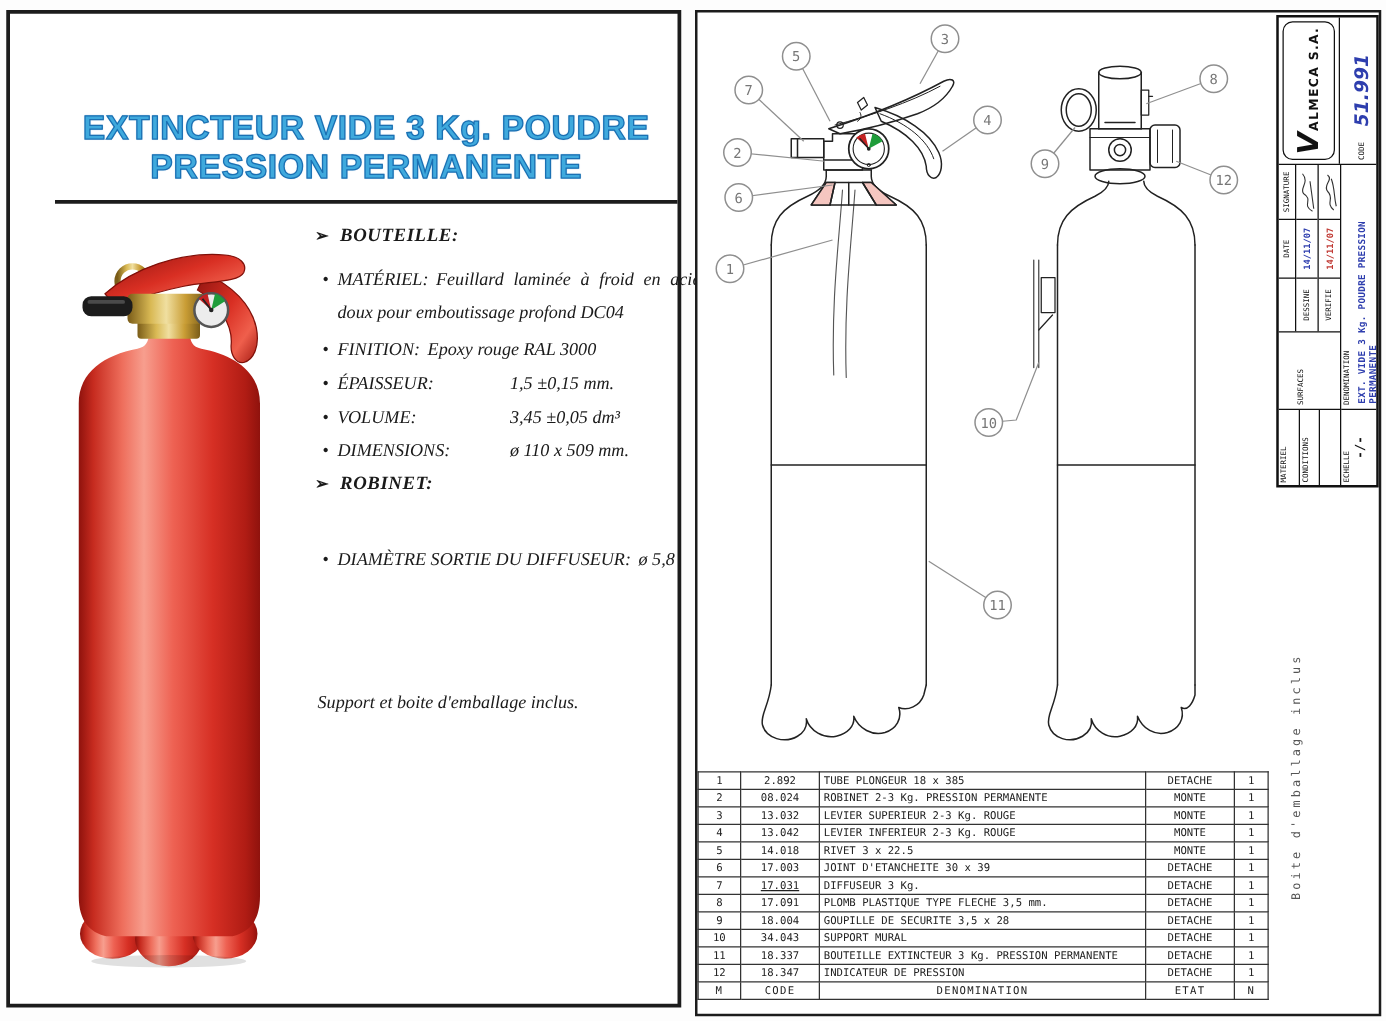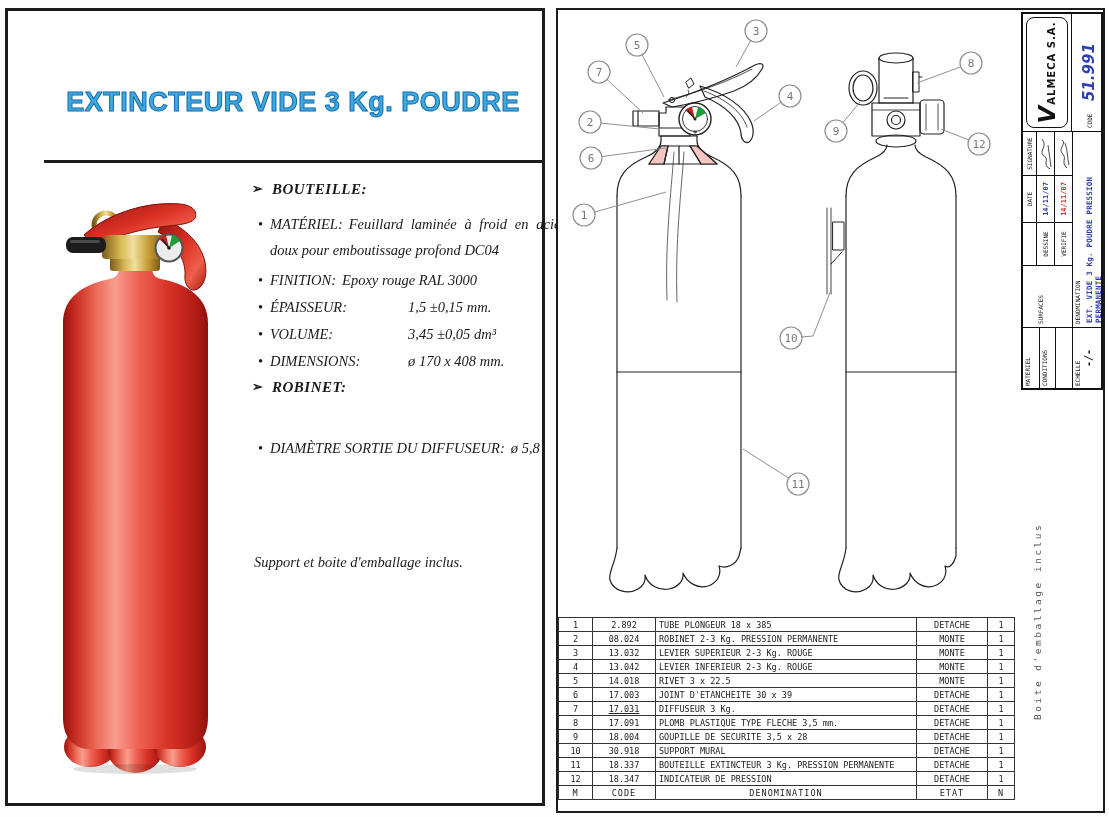--- a/index.html
+++ b/index.html
@@ -89,20 +89,21 @@
 </style>
 </head>
 <body>
 
 <div class="stage">
 
   <div class="page-left">
     <div class="title-band">
       <div class="doc-title">
         <div>EXTINCTEUR VIDE 3 Kg. POUDRE</div>
+        <div>PRESSION PERMANENTE</div>
       </div>
     </div>
 
     <svg class="lp-photo" style="position:absolute;left:40px;top:180px" width="175" height="600" viewBox="0 0 175 600">
       <defs>
         <linearGradient id="bodyGrad" x1="0" y1="0" x2="1" y2="0">
           <stop offset="0" stop-color="#8f120d"></stop>
             <stop offset=".08" stop-color="#c62b1f"></stop>
           <stop offset=".24" stop-color="#ee6e5c"></stop>
             <stop offset=".36" stop-color="#f79e8e"></stop>
@@ -167,21 +168,21 @@
       <div class="lp-abs bullet" style="top:256px">
         <span class="bl">FINITION:</span><span class="bv">Epoxy rouge RAL 3000</span>
       </div>
       <div class="lp-abs bullet" style="top:283px">
         <span class="bl">ÉPAISSEUR:</span><span class="bv bv-tab">1,5 ±0,15 mm.</span>
       </div>
       <div class="lp-abs bullet" style="top:310px">
         <span class="bl">VOLUME:</span><span class="bv bv-tab">3,45 ±0,05 dm³</span>
       </div>
       <div class="lp-abs bullet" style="top:337px">
-        <span class="bl">DIMENSIONS:</span><span class="bv bv-tab">ø 170 x 408 mm.</span>
+        <span class="bl">DIMENSIONS:</span><span class="bv bv-tab">ø 110 x 509 mm.</span>
       </div>
       <div class="lp-abs sec-head" style="top:368px">
         <span>ROBINET:</span>
       </div>
       <div class="lp-abs bullet" style="top:424px">
         <span class="bl">DIAMÈTRE SORTIE DU DIFFUSEUR:</span><span class="bv">ø 5,8</span>
       </div>
       <div class="lp-abs note" style="top:538px;left:6px;width:290px">Support et boite d'emballage inclus.</div>
     </div>
   </div>
@@ -382,21 +383,21 @@
           </tr>
           <tr>
             <td class="c-m" style="width: 27px;">9</td>
             <td class="c-code" style="width: 56px;">18.004</td>
             <td class="c-den" style="width: 254px;">GOUPILLE DE SECURITE 3,5 x 28</td>
             <td class="c-etat" style="width: 64px;">DETACHE</td>
             <td class="c-n" style="width: 20px;">1</td>
           </tr>
           <tr>
             <td class="c-m" style="width: 27px;">10</td>
-            <td class="c-code" style="width: 56px;">30.918</td>
+            <td class="c-code" style="width: 56px;">34.043</td>
             <td class="c-den" style="width: 254px;">SUPPORT MURAL</td>
             <td class="c-etat" style="width: 64px;">DETACHE</td>
             <td class="c-n" style="width: 20px;">1</td>
           </tr>
           <tr>
             <td class="c-m" style="width: 27px;">11</td>
             <td class="c-code" style="width: 56px;">18.337</td>
             <td class="c-den" style="width: 254px;">BOUTEILLE EXTINCTEUR 3 Kg. PRESSION PERMANENTE</td>
             <td class="c-etat" style="width: 64px;">DETACHE</td>
             <td class="c-n" style="width: 20px;">1</td>

